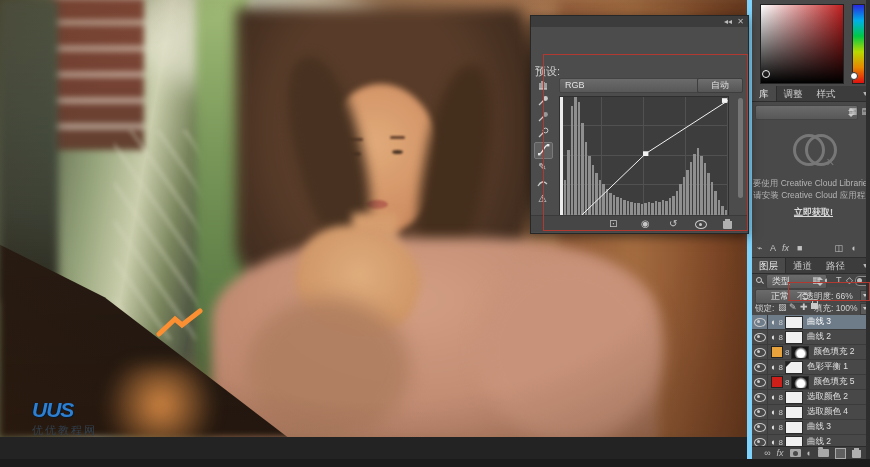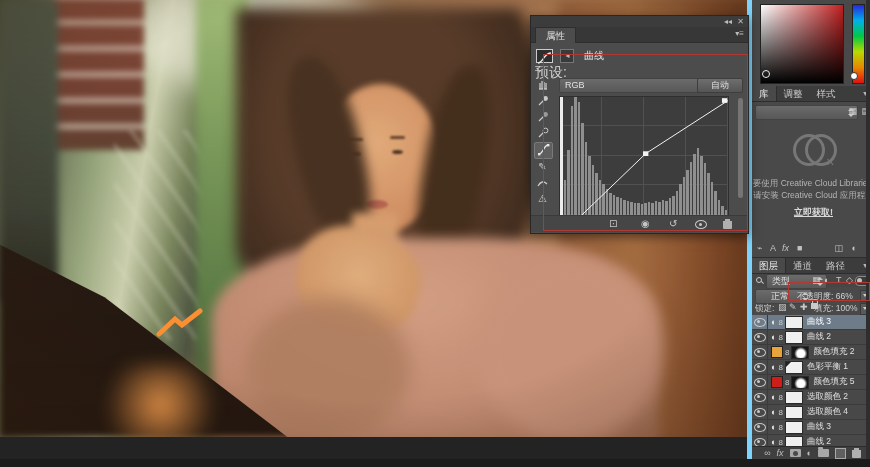--- a/index.html
+++ b/index.html
@@ -79,21 +79,21 @@
   #pp-tabs{left:0;top:11px;width:100%;height:15px;background:#373737;border-bottom:1px solid #2e2e2e;}
   #pp-tab{position:absolute;left:4px;top:0;height:15px;line-height:15px;padding:0 10px;background:#4c4c4c;font-size:9.5px;color:#e0e0e0;border:1px solid #2e2e2e;border-bottom:none;}
   #pp-menu{position:absolute;right:4px;top:2px;font-size:8px;color:#bbb;}
   #pp-titlerow{left:5px;top:30px;width:205px;height:15px;}
   .curvebadge{width:15px;height:12px;border:1px solid #ccc;background:#2e2e2e;display:inline-block;vertical-align:middle;}
   .clipbadge{width:12px;height:12px;border:1px solid #777;background:#3a3a3a;display:inline-block;vertical-align:middle;margin-left:3px;color:#bbb;font-size:8px;line-height:12px;text-align:center;}
   #pp-title{font-size:10px;color:#e4e4e4;margin-left:5px;vertical-align:middle;}
   #pp-tools{left:3px;top:62px;width:20px;}
   .tool{width:17px;height:15px;margin-bottom:1px;position:relative;color:#c9c9c9;font-size:10px;line-height:14px;text-align:center;}
   .tool.active{background:#5f5f5f;border:1px solid #7a7a7a;border-radius:2px;}
-  #pp-presetlbl{left:4px;top:48px;font-size:14px;color:#cfcfcf;}
+  #pp-presetlbl{left:4px;top:48px;font-size:11px;color:#cfcfcf;}
   #pp-preset{left:28px;top:46px;width:182px;}
   #pp-channel{left:28px;top:62px;width:134px;}
   #pp-auto{left:166px;top:62px;width:44px;height:13px;line-height:13px;}
   #hist{left:28px;top:80px;width:168px;height:118px;border:1px solid #2f2f2f;background-color:#3d3d3d;
         background-image:repeating-linear-gradient(to right,transparent 0,transparent calc(25% - 1px),#515151 calc(25% - 1px),#515151 25%),
                          repeating-linear-gradient(to bottom,transparent 0,transparent calc(25% - 1px),#515151 calc(25% - 1px),#515151 25%);}
   #hist-bars{position:absolute;inset:0;display:flex;align-items:flex-end;}
   #hist-bars div{flex:1;background:#8f8f8f;margin-right:1px;}
   #hist-bars div:first-child{background:#ececec;}
   #curve-svg{position:absolute;inset:0;width:100%;height:100%;}
@@ -194,40 +194,31 @@
     <div class="ph-wedge"></div>
     <div class="ph-glow"></div>
     <div id="streak">
       <svg width="48" height="30">
           <polyline points="3,26 19,11 26,17 44,3" fill="none" stroke="#ff9030" stroke-width="5" stroke-linecap="round"></polyline>
         </svg>
     </div>
     <div class="ph-vig"></div>
     <div class="ph-cast"></div>
 
+    <div id="wm" class="abs">
+      <div class="logo">UUS</div>
+      <div class="cap">优优教程网</div>
+    </div>
   </div>
   <div id="paste" class="abs"></div>
 
   <div id="pp" class="abs">
     <div id="pp-header" class="abs">
       <span style="right:16px;">◂◂</span>
       <span style="right:4px;">✕</span>
-    </div>
-    <div id="pp-tabs" class="abs">
-      <div id="pp-tab">属性</div>
-      <div id="pp-menu">▾≡</div>
-    </div>
-    <div id="pp-titlerow" class="abs">
-      <span class="curvebadge">
-        <svg width="15" height="12">
-            <path d="M1,11 C6,11 7,1 14,1" fill="none" stroke="#e8e8e8" stroke-width="1.4"></path>
-          </svg>
-      </span>
-      <span class="clipbadge">◂</span>
-      <span id="pp-title">曲线</span>
     </div>
 
     <div id="pp-tools" class="abs">
       <div class="tool">
         <svg width="13" height="13">
             <g stroke="#c9c9c9" stroke-width="1.3" fill="none">
               <path d="M4 11 V5 M6 11 V3 M8 11 V4 M10 11 V5"></path>
               <path d="M3 11 h8"></path>
             </g>
           </svg>

